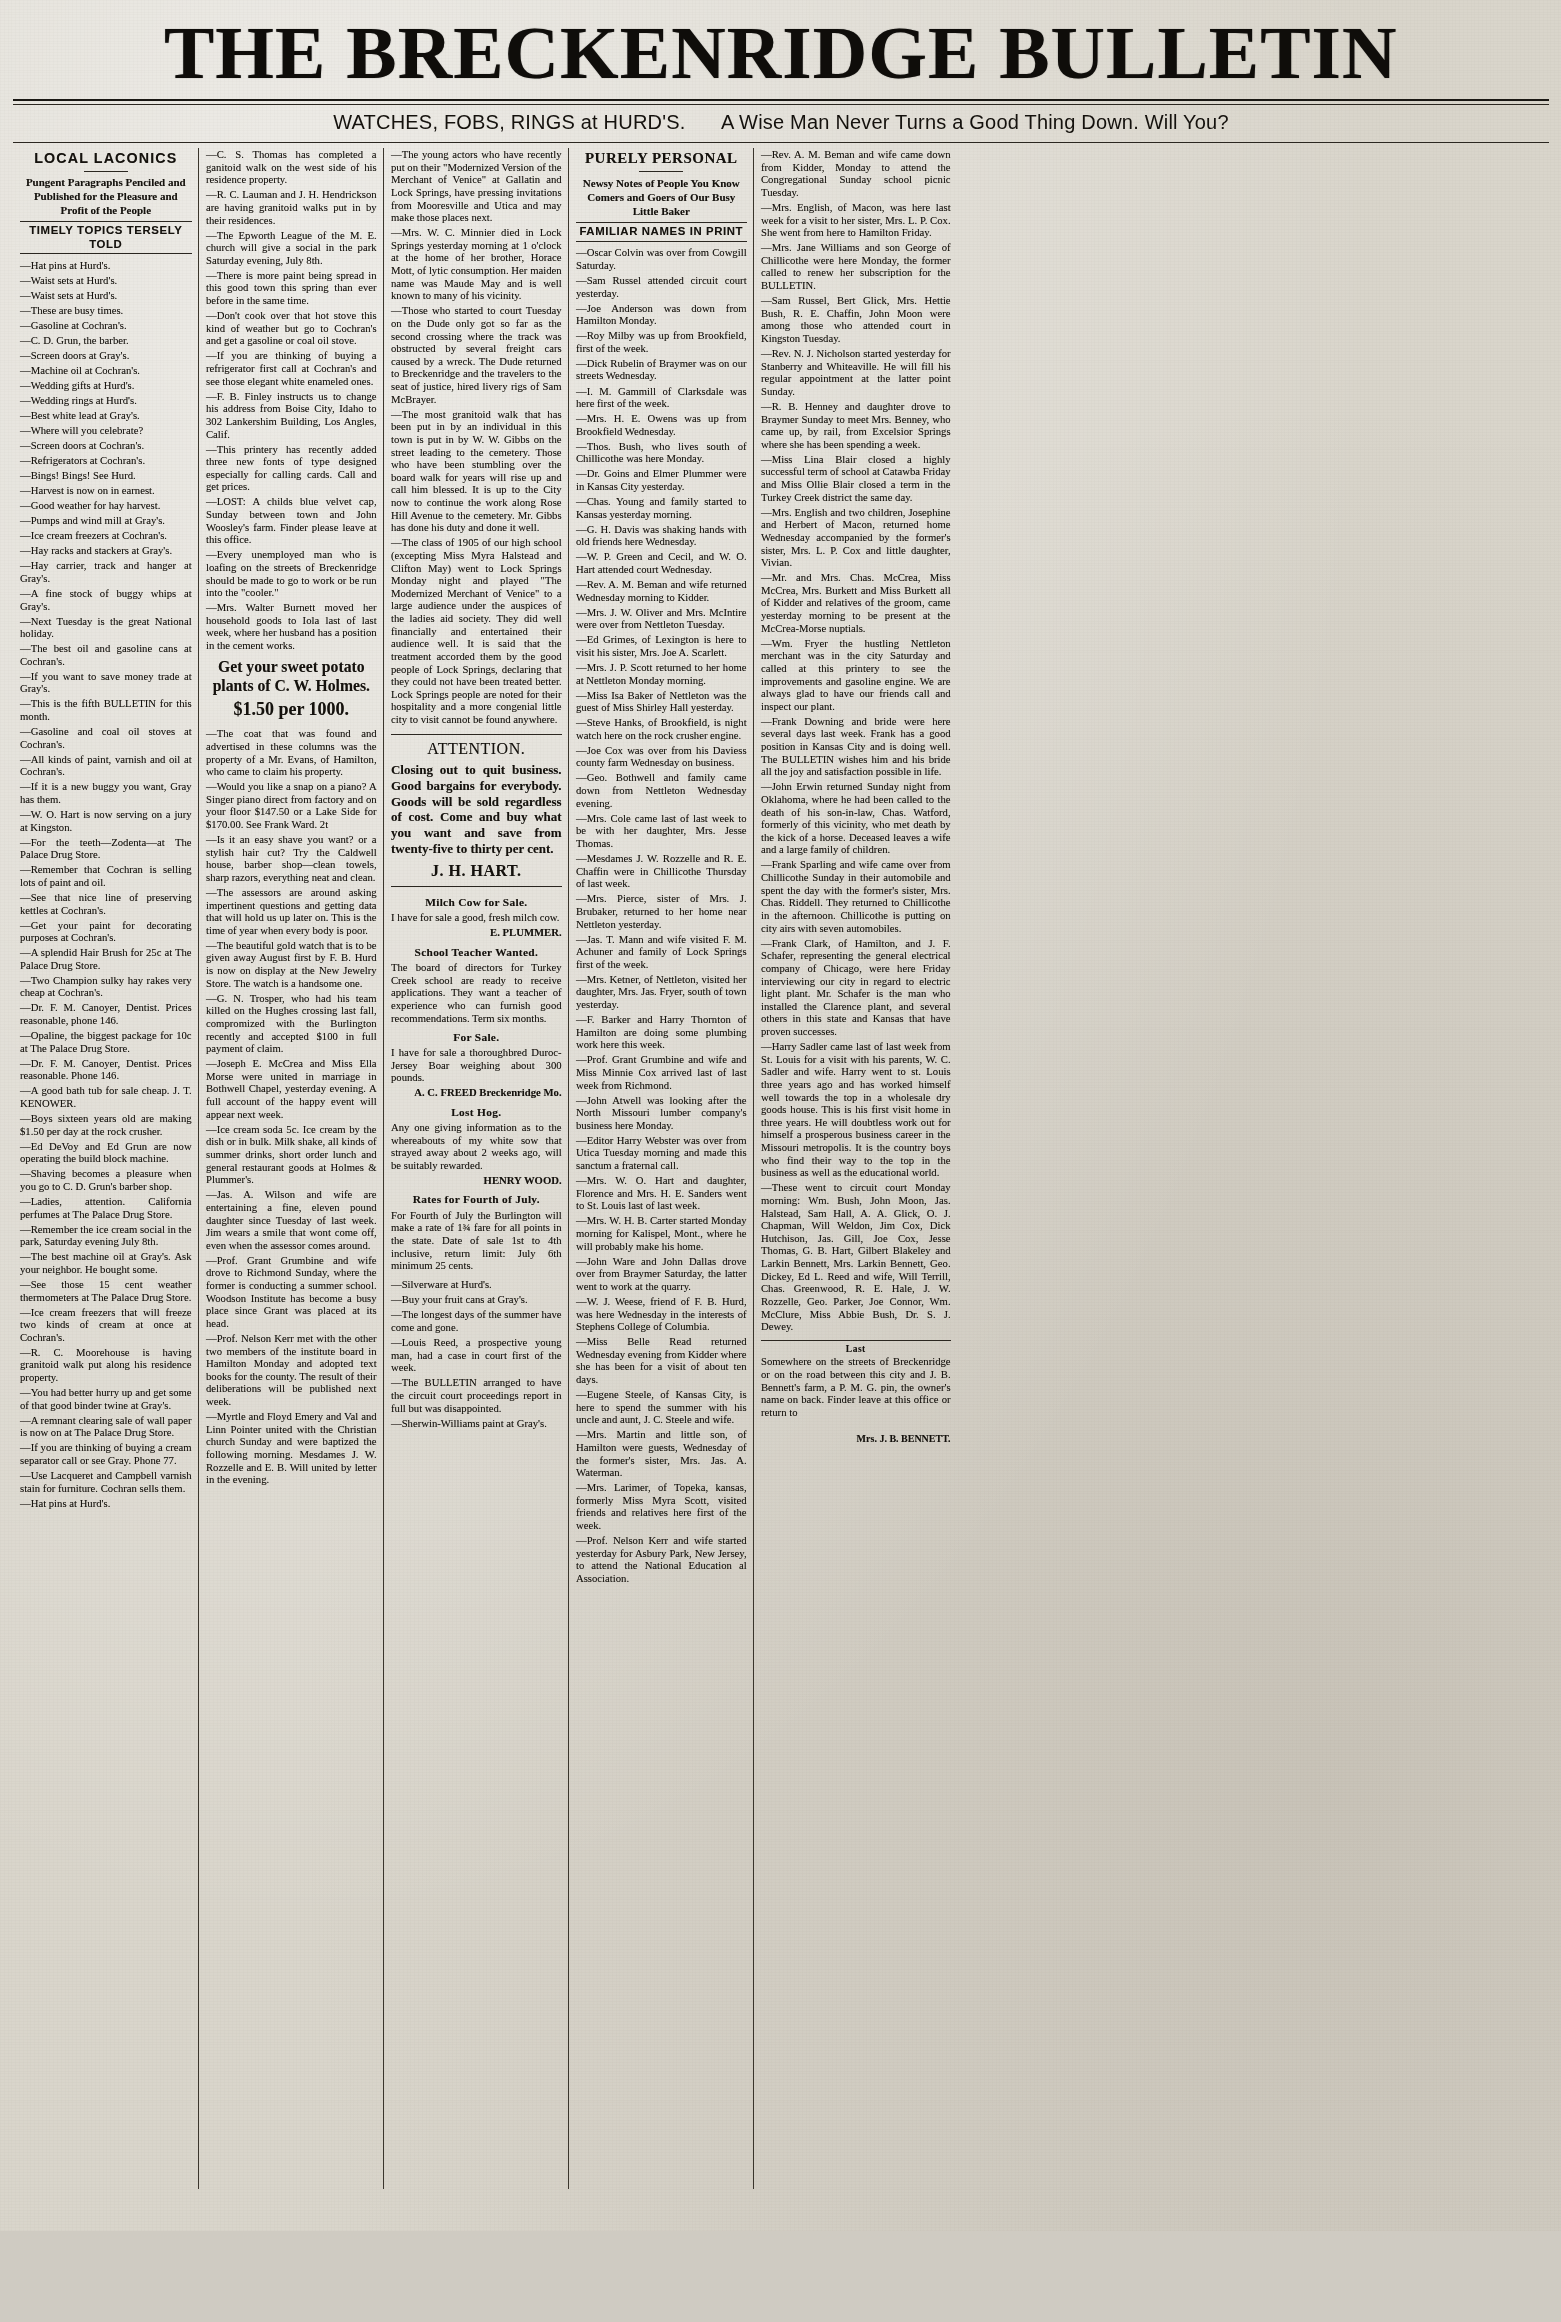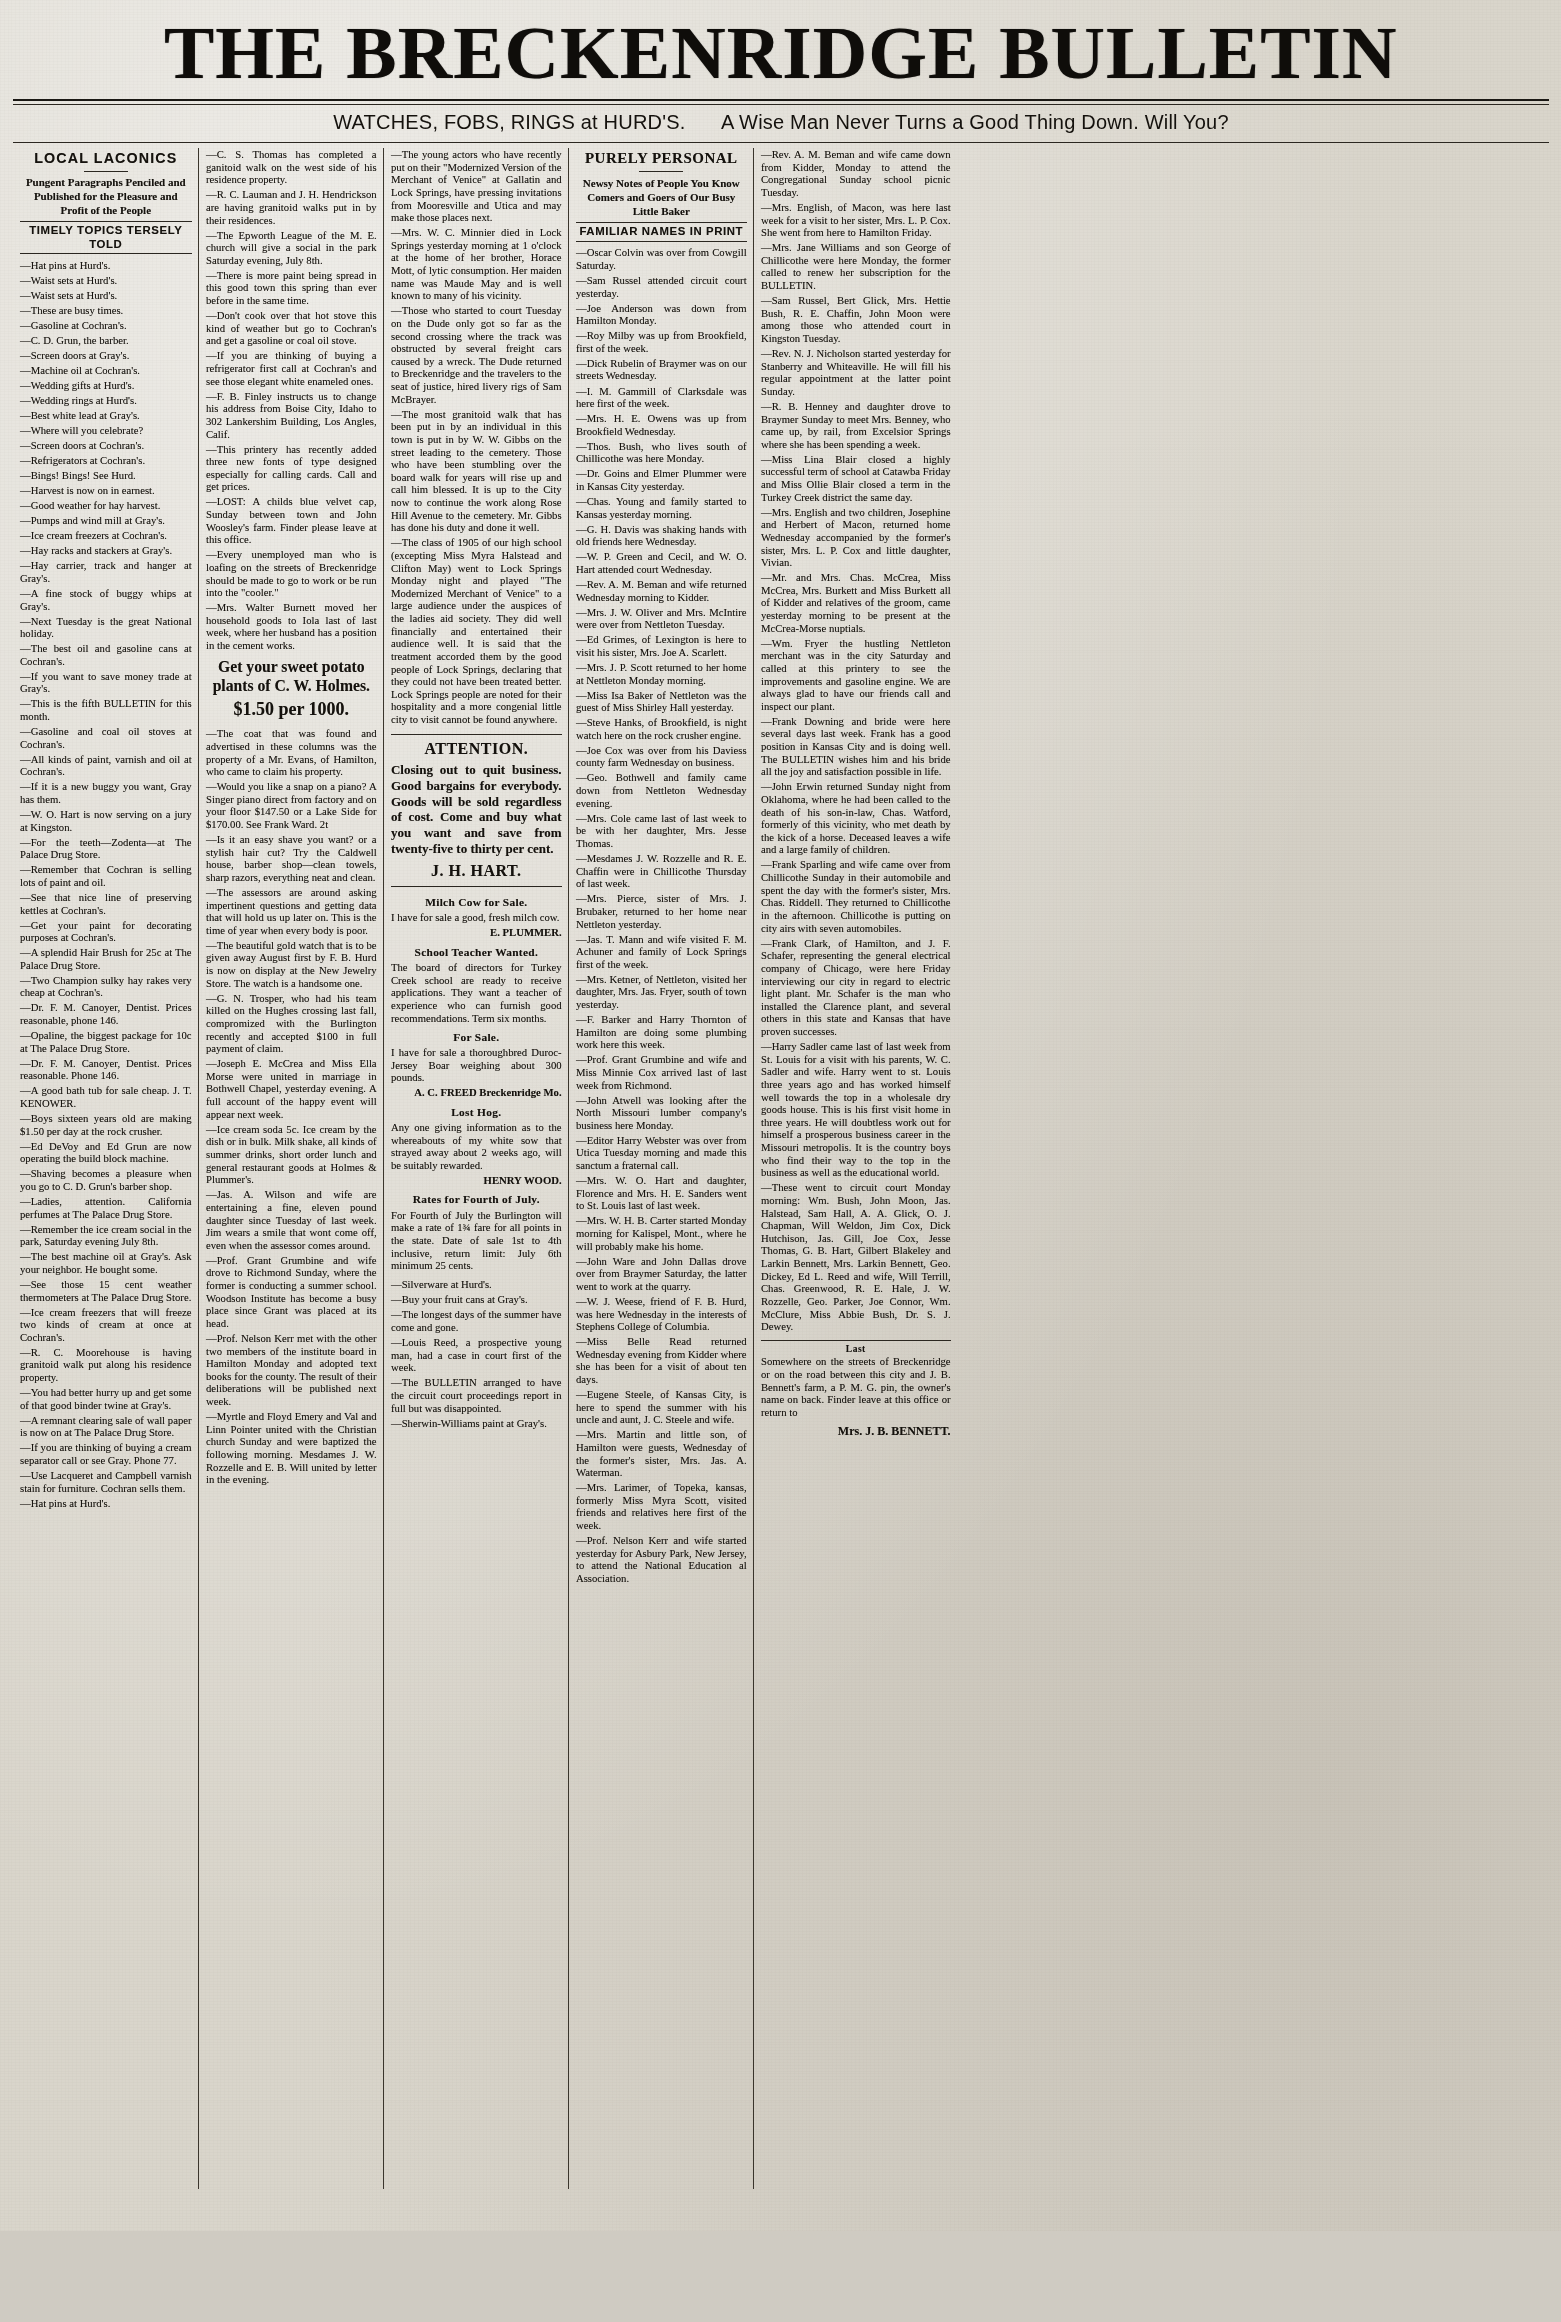--- a/index.html
+++ b/index.html
@@ -121,31 +121,31 @@
   .adblock .bigger{
     font-size:18px;display:block;margin:2.9px 0;
   }
   .ad-attention{
     margin:8.6px 0 8.6px 0;
     border-top:1px solid #2a2620;
     border-bottom:1px solid #2a2620;
     padding:4.8px 0 5.7px 0;
     text-align:center;
   }
-  .ad-attention .t1{font-weight:bold;font-size:16px;letter-spacing:0.5px;display:block;margin-bottom:2.9px;}
+  .ad-attention .t1{font-weight:normal;font-size:16px;letter-spacing:0.5px;display:block;margin-bottom:2.9px;}
   .ad-attention .t2{font-size:13px;font-weight:bold;line-height:1.22;text-align:justify;display:block;}
   .ad-attention .sig{font-weight:bold;font-size:16px;display:block;margin-top:4.8px;letter-spacing:0.5px;}
   .smallad{margin:6.7px 0 6.7px 0;}
   .smallad .h{
     text-align:center;font-weight:bold;font-size:11.4px;margin-bottom:1.9px;letter-spacing:0.3px;
   }
   .smallad .sig{text-align:right;display:block;font-weight:bold;margin-top:1.9px;}
   .center{text-align:center;}
   .endtag{
-    text-align:right;font-weight:bold;font-size:12px;margin-top:5px;
+    text-align:right;font-weight:bold;font-size:10px;margin-top:14px;
   }
   .lastbox{
     margin-top:7.6px;border-top:1px solid #2a2620;padding-top:2.9px;
   }
   .lastbox .h{text-align:center;font-weight:bold;font-size:9.5px;letter-spacing:0.5px;}
   
   .col p, .col div{ text-shadow:0 0 0.6px rgba(30,25,18,.35); }
 </style>
 </head>
 <body>

